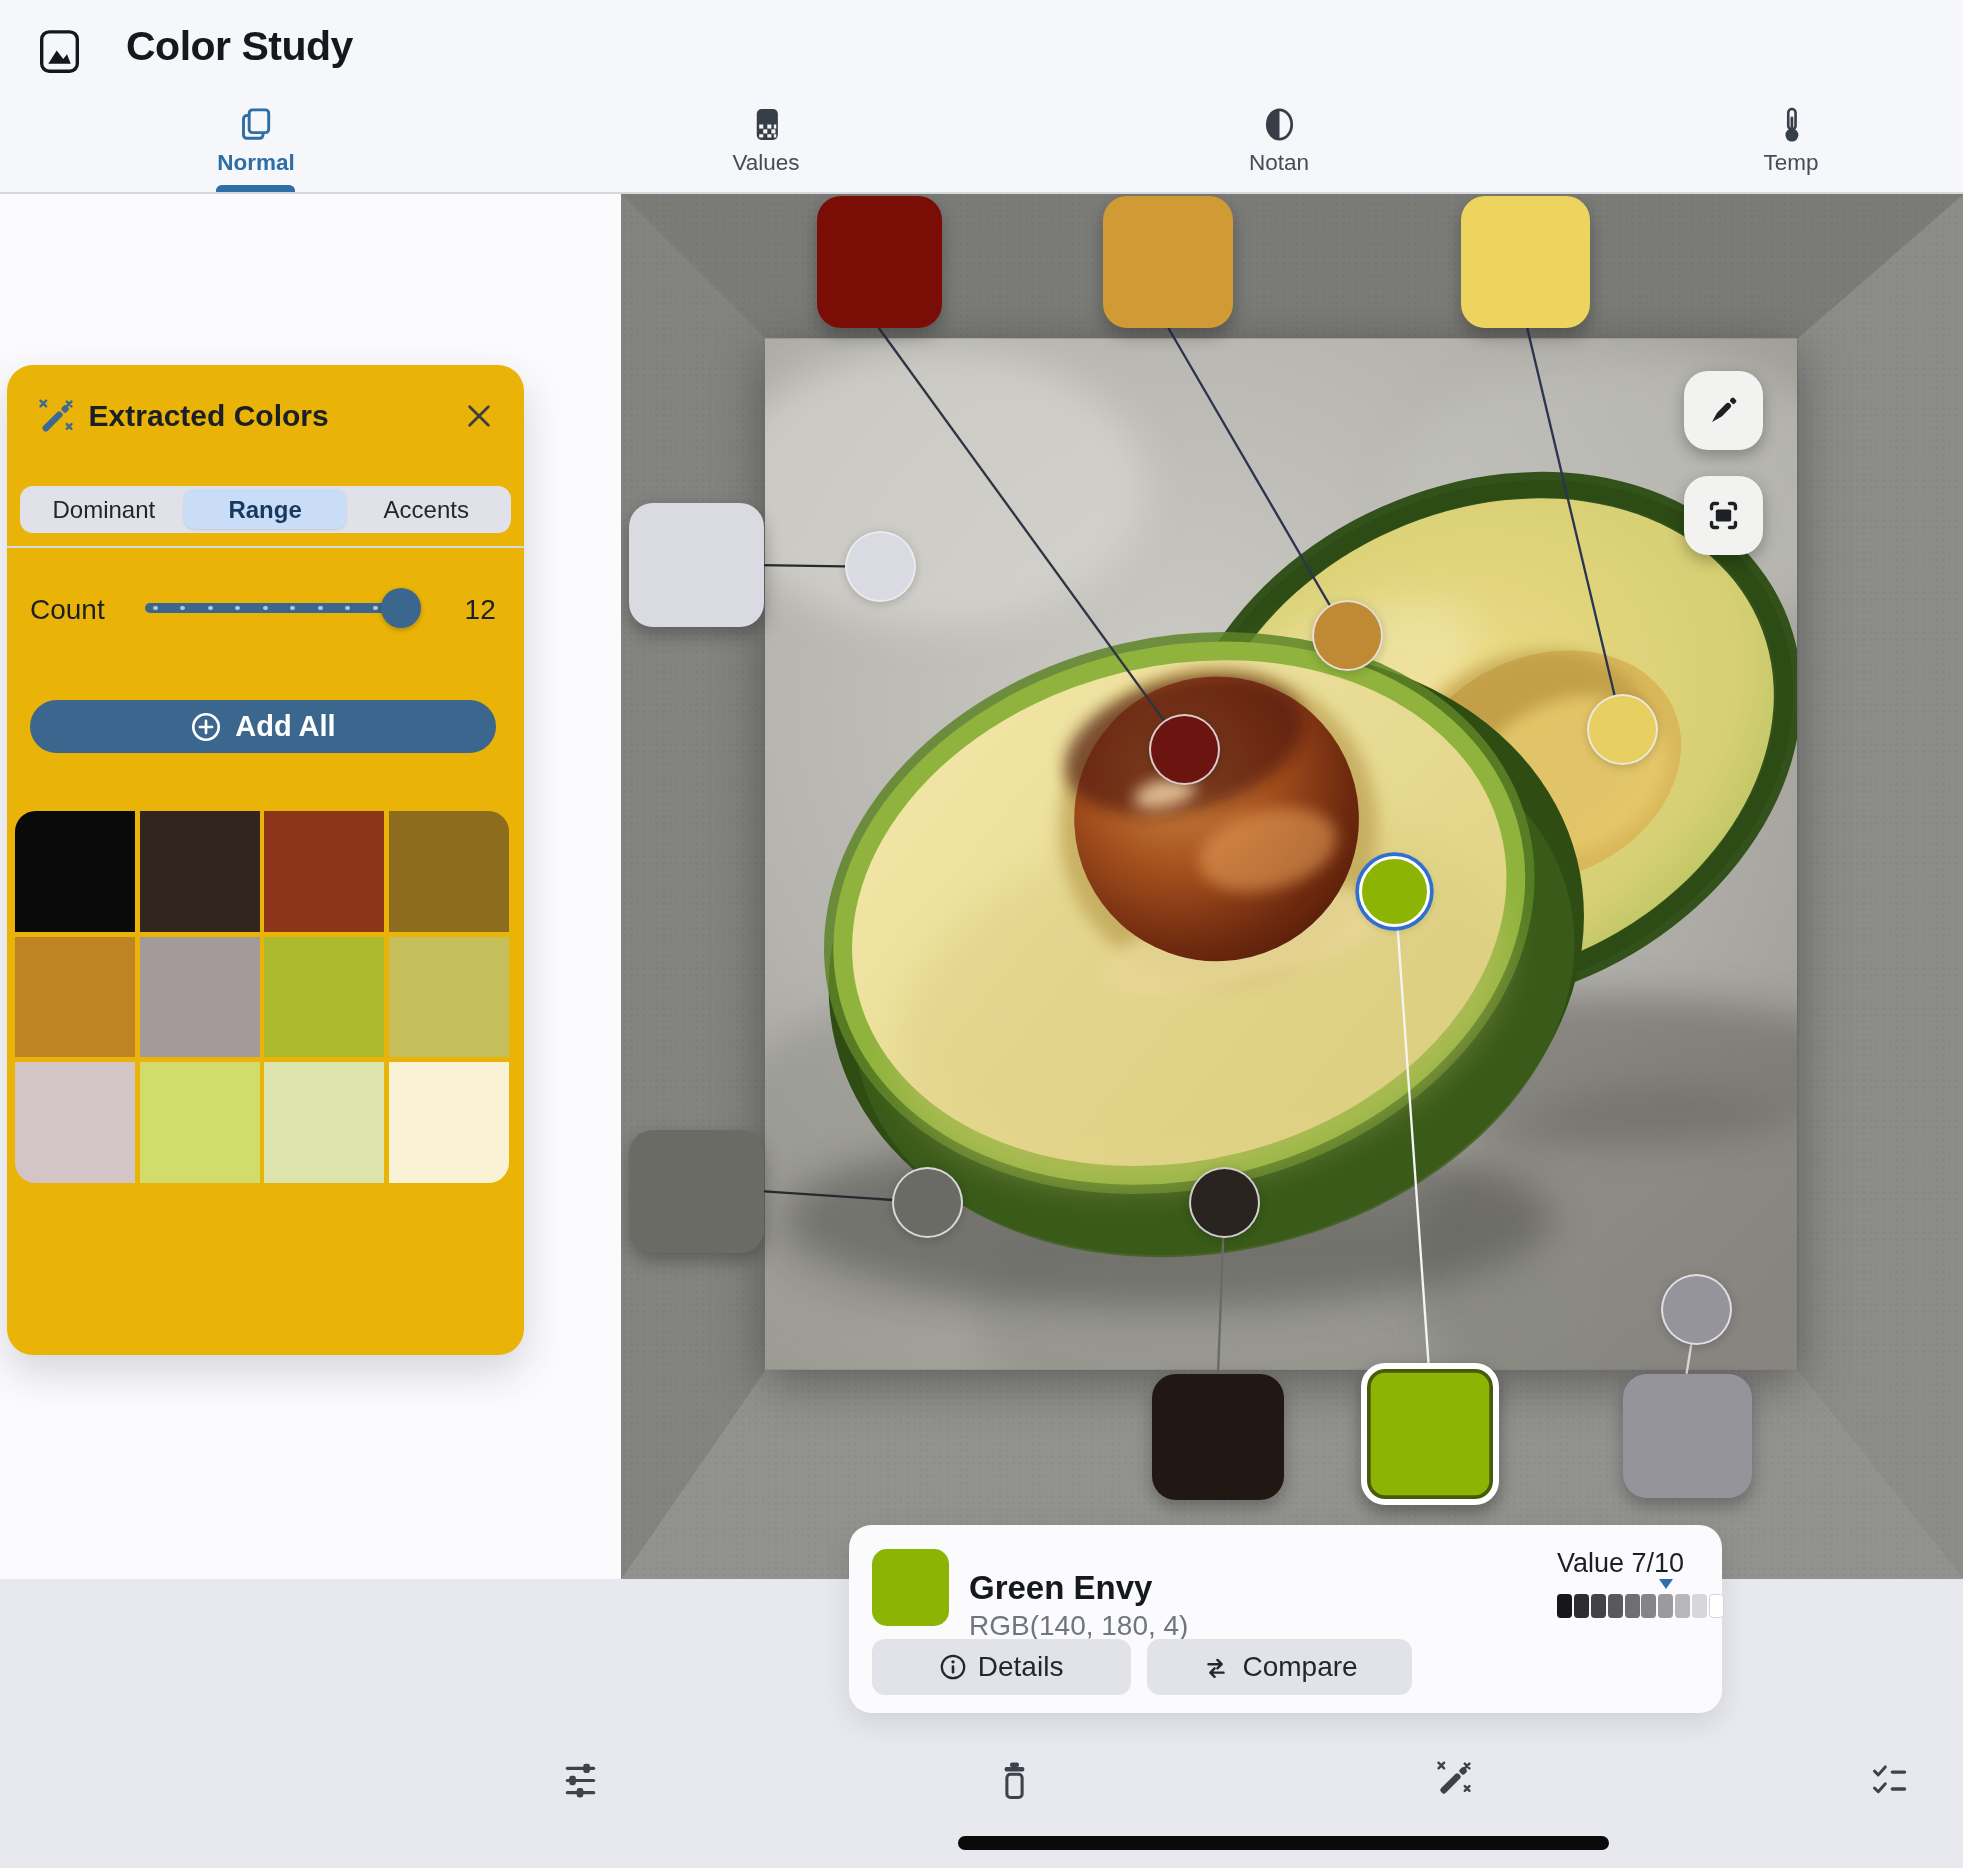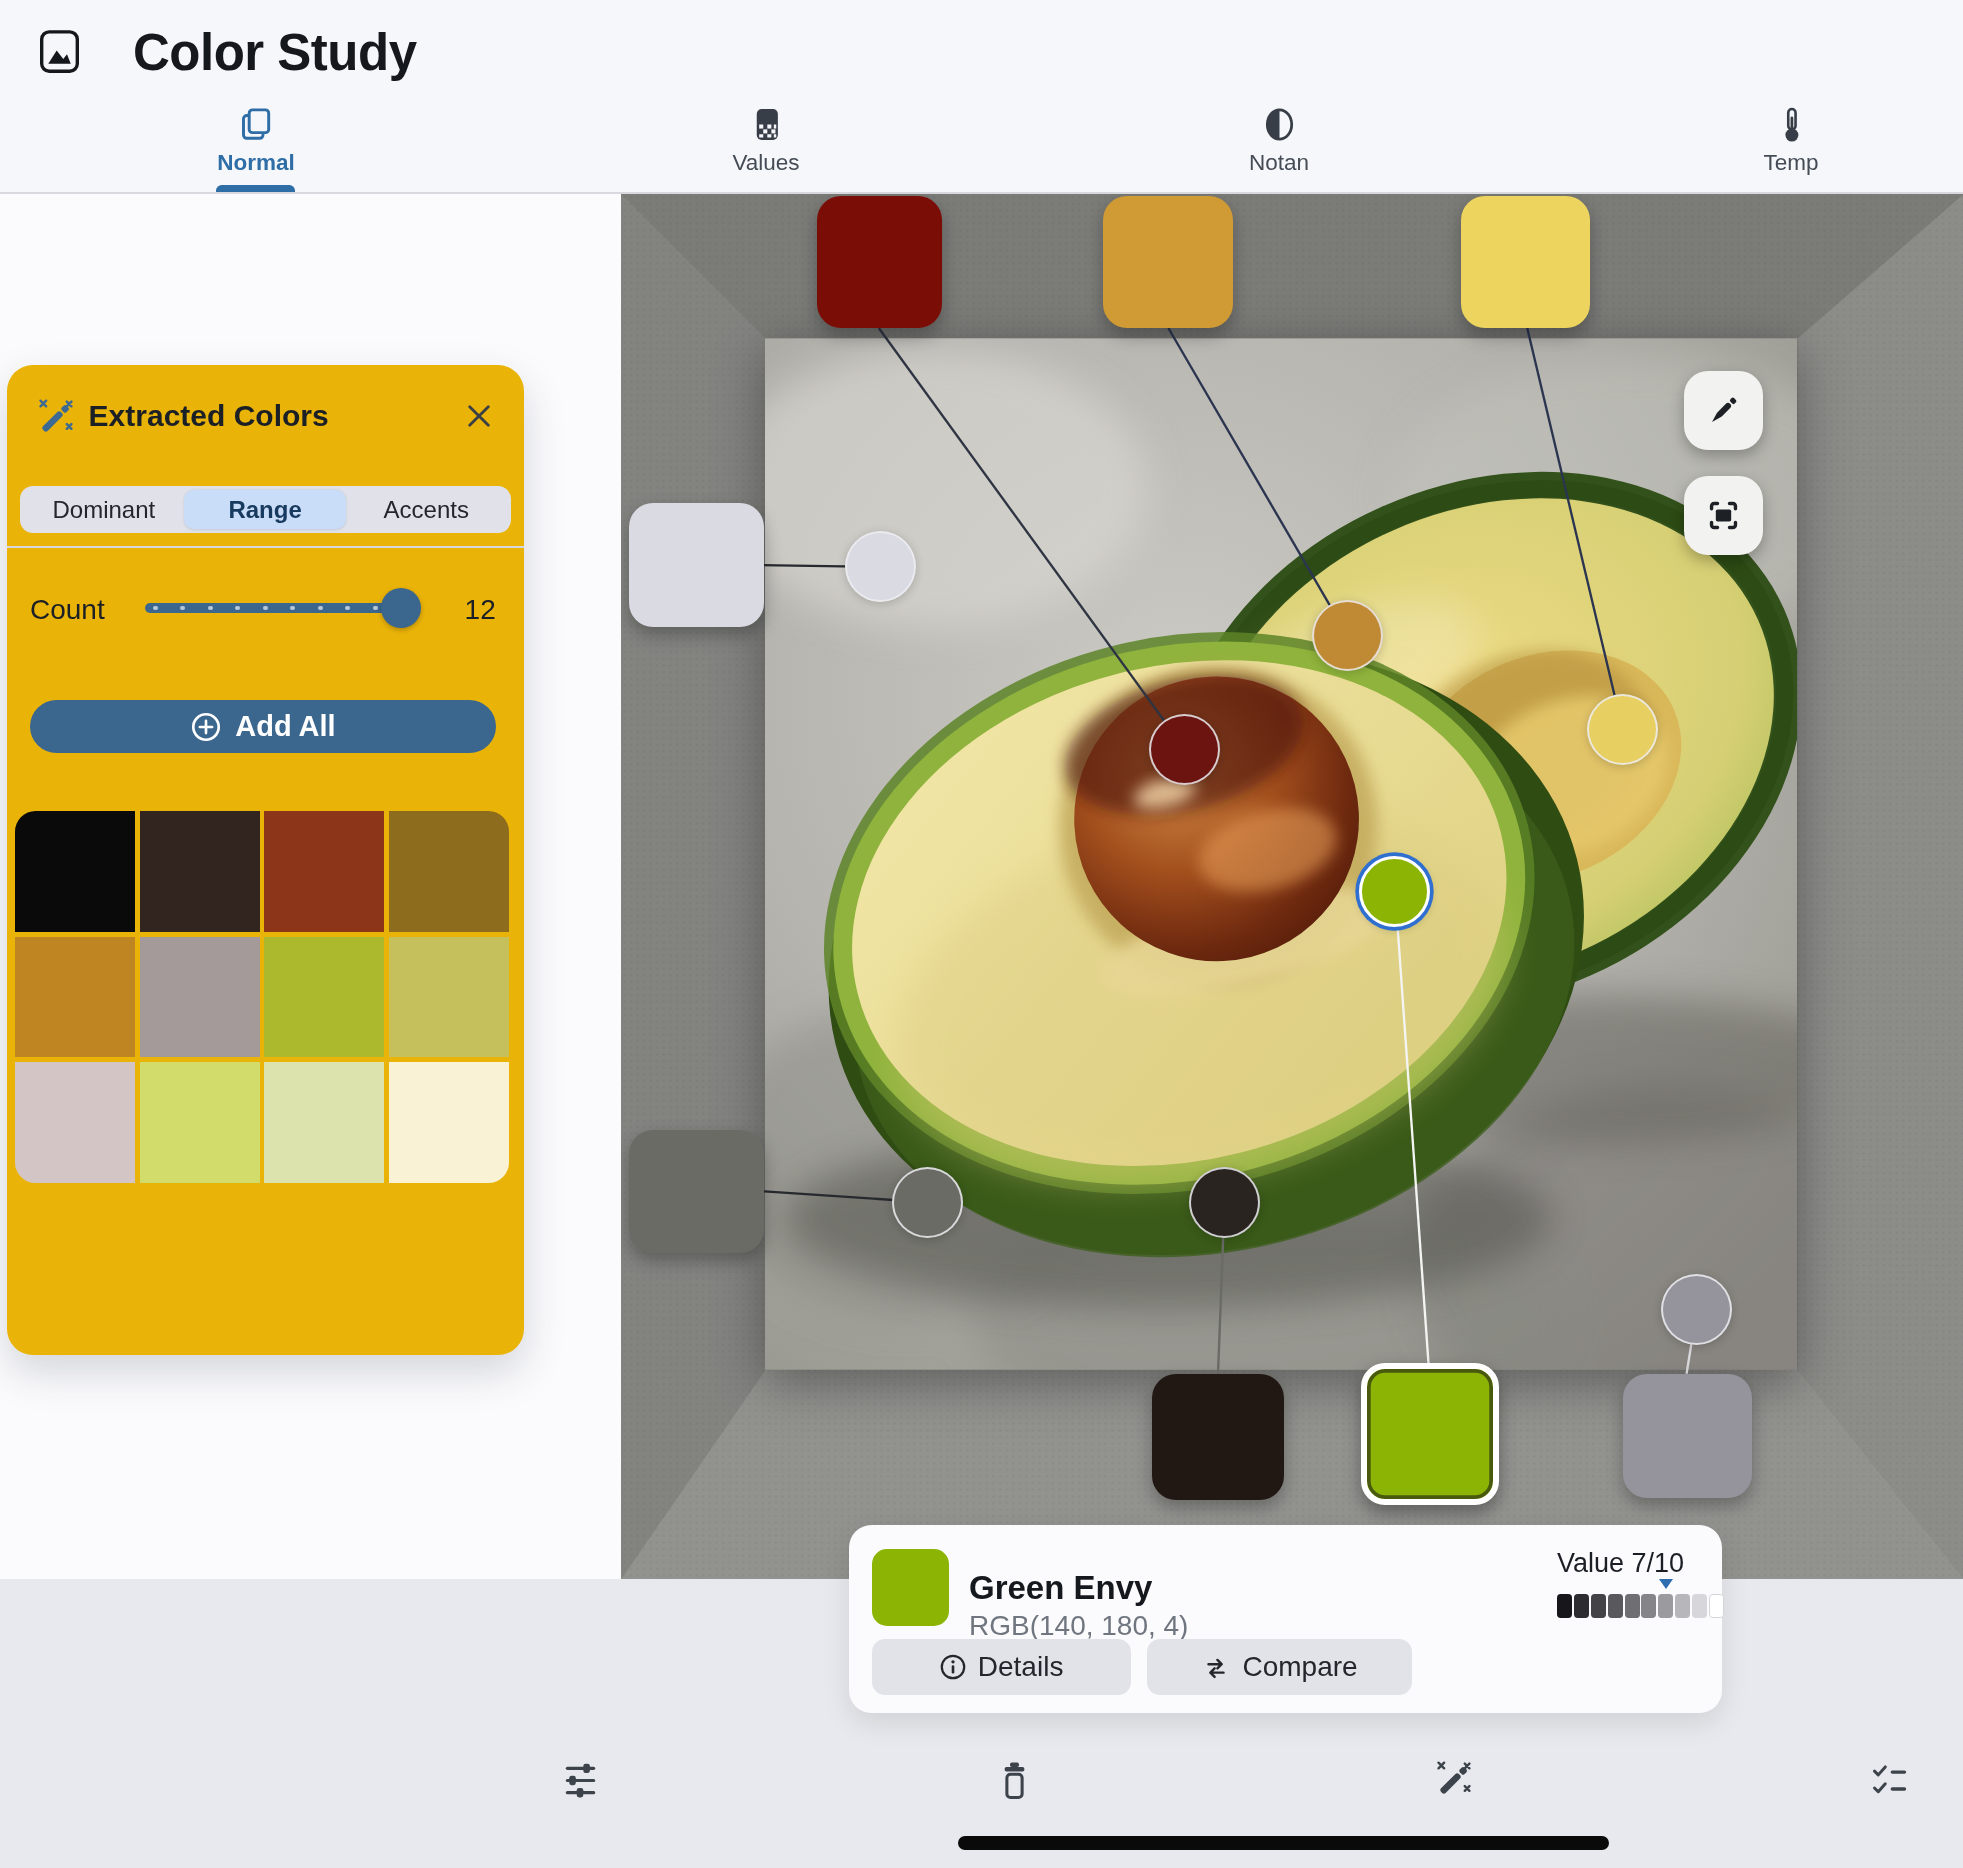--- a/index.html
+++ b/index.html
@@ -6,21 +6,21 @@
   html,body { background:#dcdee3; }
   .app {
     position:relative; width:1964px; height:1868px; overflow:hidden;
     background:#f6f7fb; font-family:"Liberation Sans","DejaVu Sans",sans-serif;
     -webkit-font-smoothing:antialiased;
   }
   .abs { position:absolute; }
 
   
   .app-icon { left:37px; top:28px; width:45px; height:47px; }
-  .page-title { left:133px; top:22.5px; font-size:51px; font-weight:600; color:#15181d; letter-spacing:-0.5px; }
+  .page-title { left:126px; top:22.5px; font-size:41px; font-weight:600; color:#15181d; letter-spacing:-0.5px; }
 
   
   .tab { top:99px; width:206px; text-align:center; cursor:pointer; }
   .tab .ticon { height:45px; display:flex; align-items:flex-end; justify-content:center; }
   .tab .tlabel { margin-top:5.6px; font-size:22.5px; color:#454c56; }
   .tab.active .tlabel { color:#2e6da6; font-weight:600; }
   .tab-normal { left:153px; } .tab-values { left:663px; } .tab-notan { left:1176px; } .tab-temp { left:1688px; }
   .tab-underline { left:216px; top:185px; width:79px; height:10.3px; background:#2e6da6; border-radius:5.6px 5.6px 0 0; }
   .tab-divider { left:0; top:192px; width:1964px; height:1.9px; background:#d7d9de; }
 

